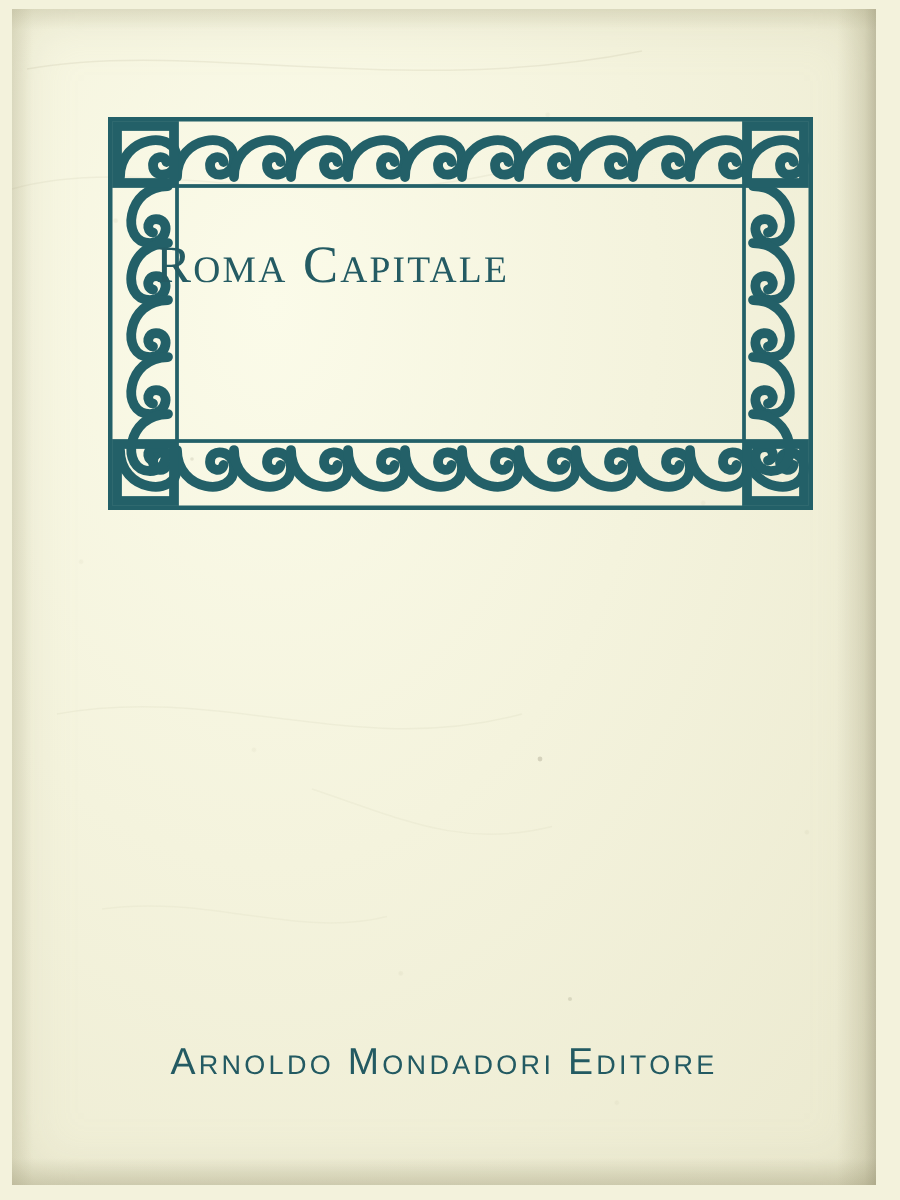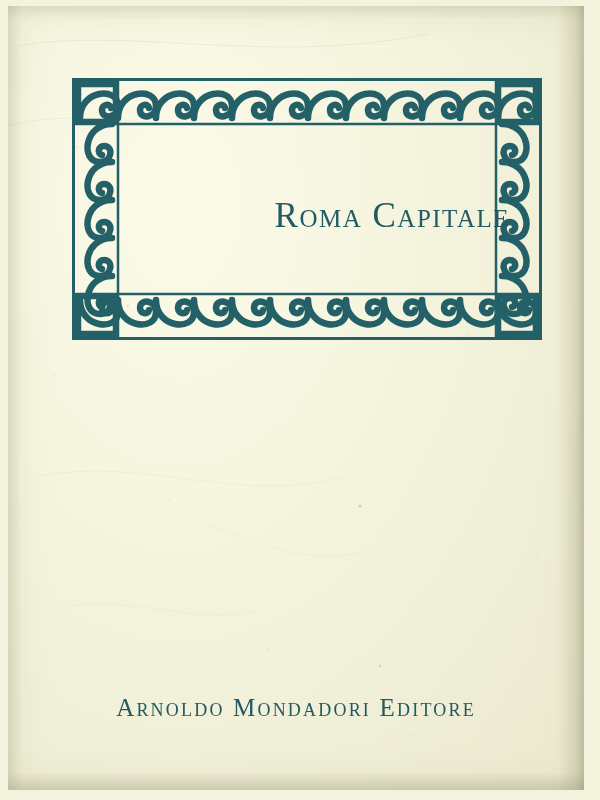--- a/index.html
+++ b/index.html
@@ -108,43 +108,42 @@
     display: block;
     width: 100%;
     height: 100%;
   }
 
   .title-block {
     position: absolute;
     left: 96px;
     top: 150px;
     width: 406px;
-    text-align: right;
-    margin-top: 39px;
+    text-align: left;
   }
   .title-line {
     font-family: "Liberation Serif", serif;
     font-variant: small-caps;
     letter-spacing: 1.5px;
     font-size: 35px;
     line-height: 42px;
     color: #245b63;
     white-space: nowrap;
   }
   .title-line.second {
     margin-top: 2px;
   }
 
   .publisher {
     position: absolute;
     left: 0;
     right: 0;
     top: 688px;
     text-align: center;
-    font-family: Liberation Serif, serif;
+    font-family: Liberation Sans, sans-serif;
     font-variant: small-caps;
     letter-spacing: 2.2px;
     font-size: 25px;
     color: #235a62;
   }
 </style>
 </head>
 <body>
 
 <div id="book-cover">

